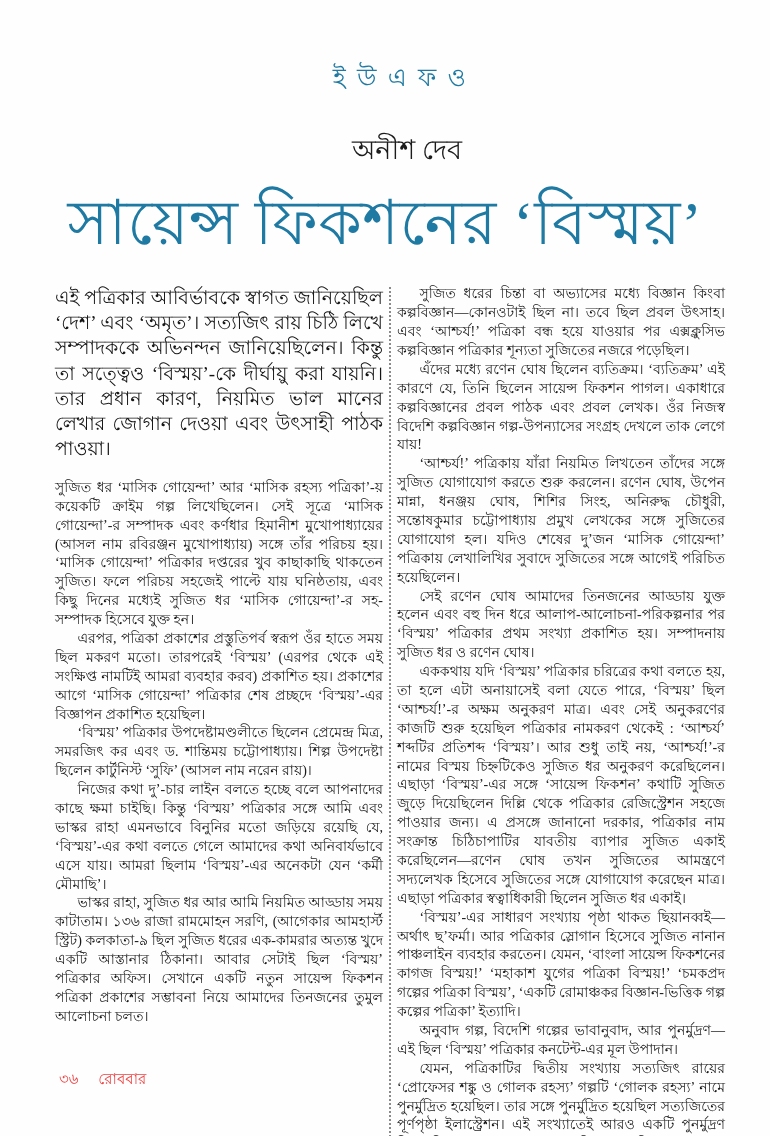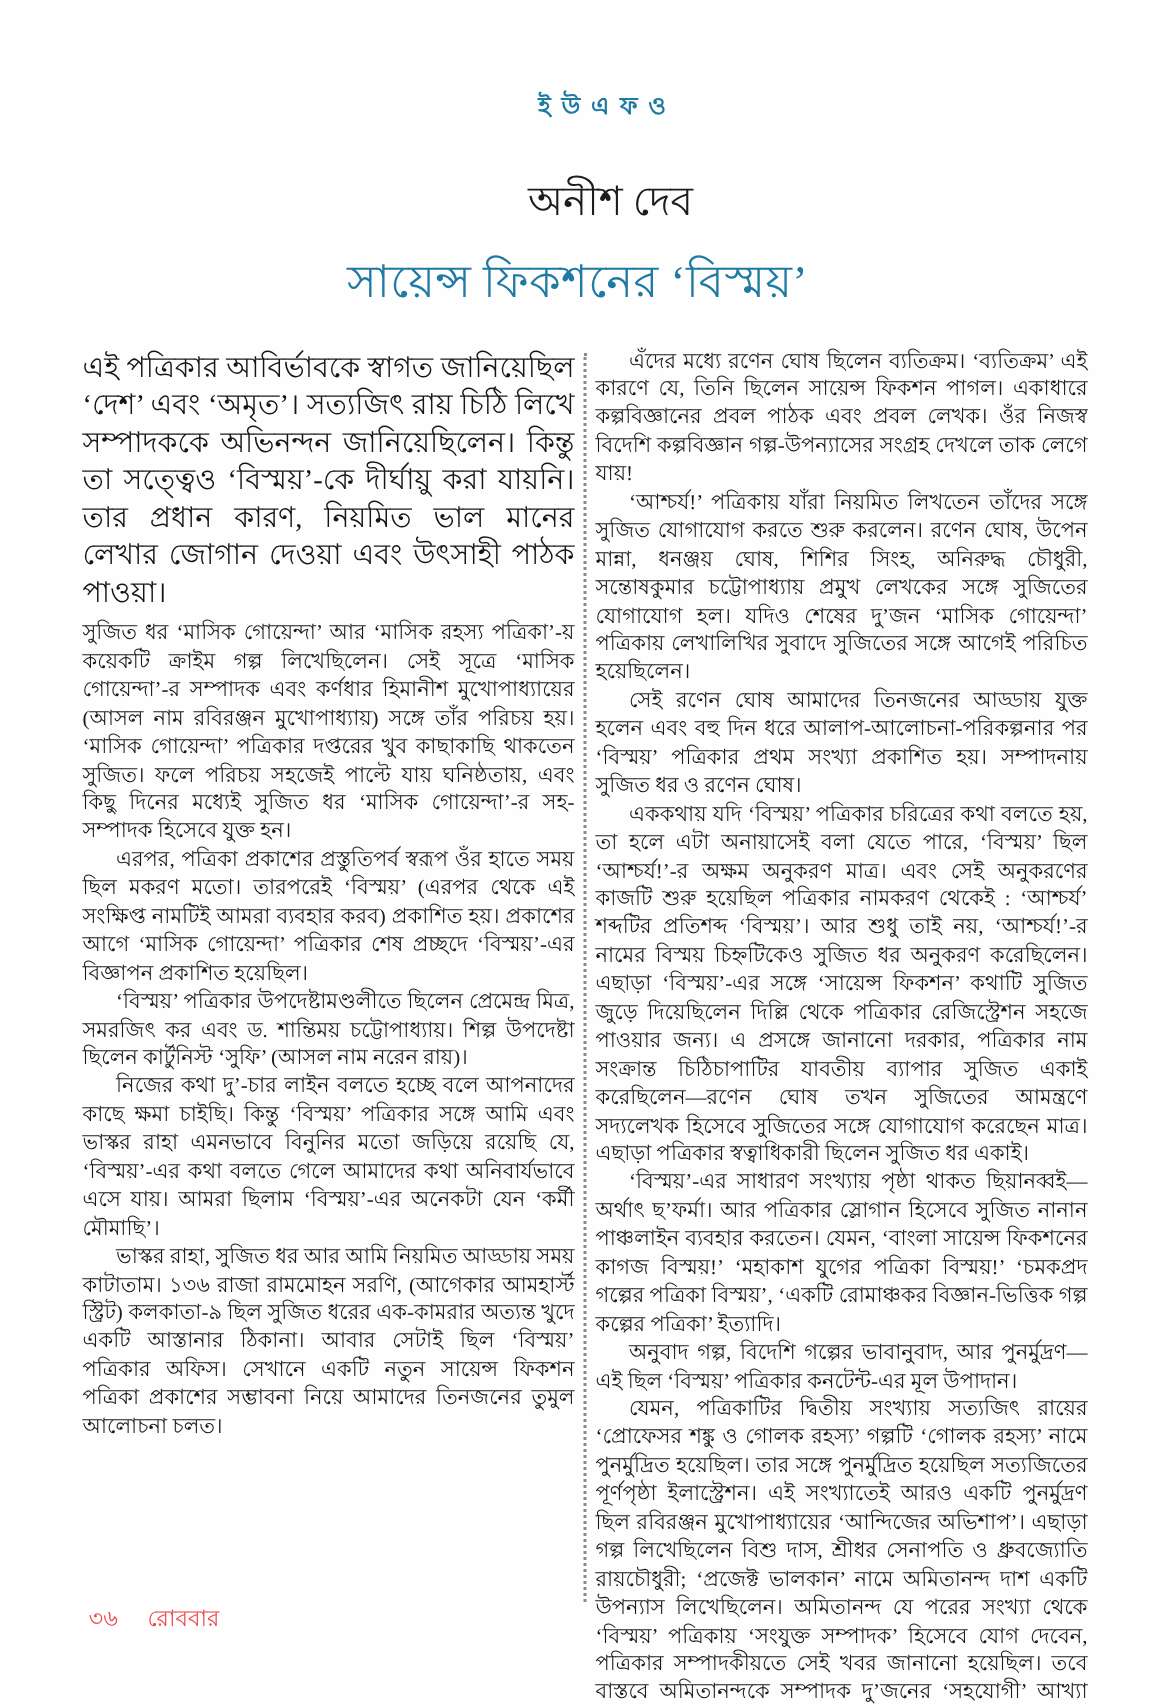--- a/index.html
+++ b/index.html
@@ -17,35 +17,35 @@
     color: #111;
     overflow: hidden;
     box-sizing: border-box;
   }
   
   .masthead {
     text-align: center;
   }
   .kicker {
     padding-top: 58px;
-    font-size: 16px;
-    font-weight: bold;
+    font-size: 25px;
+    font-weight: normal;
     letter-spacing: 0.45em;
     color: #1f7aa3;
     padding-left: 40px;
   }
   .author {
     margin-top: 28px;
     font-size: 27px;
     color: #1c1c1c;
     margin-left: 44px;
   }
   .title {
     margin: 14px 0 0 0;
-    font-size: 30px;
+    font-size: 62px;
     font-weight: normal;
     line-height: 1.15;
     color: #1f7aa3;
     letter-spacing: 0.01em;
   }
   
   .columns {
     display: flex;
     margin: 26px 47px 0 55px;
     align-items: stretch;
@@ -57,21 +57,21 @@
   }
   .divider {
     flex: 0 0 0px;
     border-left: 2px dotted #8a8a8a;
     margin: 2px 6px 90px 6px;
   }
   .lead {
     font-size: 19px;
     line-height: 1.32;
     color: #151515;
-    margin: 0 0 6px 0;
+    margin: 0 0 18px 0;
   }
   .body-text {
     font-size: 14px;
     line-height: 1.35;
     color: #191919;
   }
   .body-text p.para {
     margin: 0;
     text-indent: 1.6em;
   }
@@ -109,20 +109,21 @@
           <p class="para">‘বিস্ময়’ পত্রিকার উপদেষ্টামণ্ডলীতে ছিলেন প্রেমেন্দ্র মিত্র, সমরজিৎ কর এবং ড. শান্তিময় চট্টোপাধ্যায়। শিল্প উপদেষ্টা ছিলেন কার্টুনিস্ট ‘সুফি’ (আসল নাম নরেন রায়)।</p>
           <p class="para">নিজের কথা দু’-চার লাইন বলতে হচ্ছে বলে আপনাদের কাছে ক্ষমা চাইছি। কিন্তু ‘বিস্ময়’ পত্রিকার সঙ্গে আমি এবং ভাস্কর রাহা এমনভাবে বিনুনির মতো জড়িয়ে রয়েছি যে, ‘বিস্ময়’-এর কথা বলতে গেলে আমাদের কথা অনিবার্যভাবে এসে যায়। আমরা ছিলাম ‘বিস্ময়’-এর অনেকটা যেন ‘কর্মী মৌমাছি’।</p>
           <p class="para">ভাস্কর রাহা, সুজিত ধর আর আমি নিয়মিত আড্ডায় সময় কাটাতাম। ১৩৬ রাজা রামমোহন সরণি, (আগেকার আমহার্স্ট স্ট্রিট) কলকাতা-৯ ছিল সুজিত ধরের এক-কামরার অত্যন্ত খুদে একটি আস্তানার ঠিকানা। আবার সেটাই ছিল ‘বিস্ময়’ পত্রিকার অফিস। সেখানে একটি নতুন সায়েন্স ফিকশন পত্রিকা প্রকাশের সম্ভাবনা নিয়ে আমাদের তিনজনের তুমুল আলোচনা চলত।</p>
         </div>
     </section>
 
     <div class="divider"></div>
 
     <section class="col right">
       <div class="body-text">
+          <p class="para">সুজিত ধরের চিন্তা বা অভ্যাসের মধ্যে বিজ্ঞান কিংবা কল্পবিজ্ঞান—কোনওটাই ছিল না। তবে ছিল প্রবল উৎসাহ। এবং ‘আশ্চর্য!’ পত্রিকা বন্ধ হয়ে যাওয়ার পর এক্সক্লুসিভ কল্পবিজ্ঞান পত্রিকার শূন্যতা সুজিতের নজরে পড়েছিল।</p>
           <p class="para">এঁদের মধ্যে রণেন ঘোষ ছিলেন ব্যতিক্রম। ‘ব্যতিক্রম’ এই কারণে যে, তিনি ছিলেন সায়েন্স ফিকশন পাগল। একাধারে কল্পবিজ্ঞানের প্রবল পাঠক এবং প্রবল লেখক। ওঁর নিজস্ব বিদেশি কল্পবিজ্ঞান গল্প-উপন্যাসের সংগ্রহ দেখলে তাক লেগে যায়!</p>
           <p class="para">‘আশ্চর্য!’ পত্রিকায় যাঁরা নিয়মিত লিখতেন তাঁদের সঙ্গে সুজিত যোগাযোগ করতে শুরু করলেন। রণেন ঘোষ, উপেন মান্না, ধনঞ্জয় ঘোষ, শিশির সিংহ, অনিরুদ্ধ চৌধুরী, সন্তোষকুমার চট্টোপাধ্যায় প্রমুখ লেখকের সঙ্গে সুজিতের যোগাযোগ হল। যদিও শেষের দু’জন ‘মাসিক গোয়েন্দা’ পত্রিকায় লেখালিখির সুবাদে সুজিতের সঙ্গে আগেই পরিচিত হয়েছিলেন।</p>
           <p class="para">সেই রণেন ঘোষ আমাদের তিনজনের আড্ডায় যুক্ত হলেন এবং বহু দিন ধরে আলাপ-আলোচনা-পরিকল্পনার পর ‘বিস্ময়’ পত্রিকার প্রথম সংখ্যা প্রকাশিত হয়। সম্পাদনায় সুজিত ধর ও রণেন ঘোষ।</p>
           <p class="para">এককথায় যদি ‘বিস্ময়’ পত্রিকার চরিত্রের কথা বলতে হয়, তা হলে এটা অনায়াসেই বলা যেতে পারে, ‘বিস্ময়’ ছিল ‘আশ্চর্য!’-র অক্ষম অনুকরণ মাত্র। এবং সেই অনুকরণের কাজটি শুরু হয়েছিল পত্রিকার নামকরণ থেকেই : ‘আশ্চর্য’ শব্দটির প্রতিশব্দ ‘বিস্ময়’। আর শুধু তাই নয়, ‘আশ্চর্য!’-র নামের বিস্ময় চিহ্নটিকেও সুজিত ধর অনুকরণ করেছিলেন। এছাড়া ‘বিস্ময়’-এর সঙ্গে ‘সায়েন্স ফিকশন’ কথাটি সুজিত জুড়ে দিয়েছিলেন দিল্লি থেকে পত্রিকার রেজিস্ট্রেশন সহজে পাওয়ার জন্য। এ প্রসঙ্গে জানানো দরকার, পত্রিকার নাম সংক্রান্ত চিঠিচাপাটির যাবতীয় ব্যাপার সুজিত একাই করেছিলেন—রণেন ঘোষ তখন সুজিতের আমন্ত্রণে সদ্যলেখক হিসেবে সুজিতের সঙ্গে যোগাযোগ করেছেন মাত্র। এছাড়া পত্রিকার স্বত্বাধিকারী ছিলেন সুজিত ধর একাই।</p>
           <p class="para">‘বিস্ময়’-এর সাধারণ সংখ্যায় পৃষ্ঠা থাকত ছিয়ানব্বই—অর্থাৎ ছ’ফর্মা। আর পত্রিকার স্লোগান হিসেবে সুজিত নানান পাঞ্চলাইন ব্যবহার করতেন। যেমন, ‘বাংলা সায়েন্স ফিকশনের কাগজ বিস্ময়!’ ‘মহাকাশ যুগের পত্রিকা বিস্ময়!’ ‘চমকপ্রদ গল্পের পত্রিকা বিস্ময়’, ‘একটি রোমাঞ্চকর বিজ্ঞান-ভিত্তিক গল্প কল্পের পত্রিকা’ ইত্যাদি।</p>
           <p class="para">অনুবাদ গল্প, বিদেশি গল্পের ভাবানুবাদ, আর পুনর্মুদ্রণ—এই ছিল ‘বিস্ময়’ পত্রিকার কনটেন্ট-এর মূল উপাদান।</p>
           <p class="para">যেমন, পত্রিকাটির দ্বিতীয় সংখ্যায় সত্যজিৎ রায়ের ‘প্রোফেসর শঙ্কু ও গোলক রহস্য’ গল্পটি ‘গোলক রহস্য’ নামে পুনর্মুদ্রিত হয়েছিল। তার সঙ্গে পুনর্মুদ্রিত হয়েছিল সত্যজিতের পূর্ণপৃষ্ঠা ইলাস্ট্রেশন। এই সংখ্যাতেই আরও একটি পুনর্মুদ্রণ ছিল রবিরঞ্জন মুখোপাধ্যায়ের ‘আন্দিজের অভিশাপ’। এছাড়া গল্প লিখেছিলেন বিশু দাস, শ্রীধর সেনাপতি ও ধ্রুবজ্যোতি রায়চৌধুরী; ‘প্রজেক্ট ভালকান’ নামে অমিতানন্দ দাশ একটি উপন্যাস লিখেছিলেন। অমিতানন্দ যে পরের সংখ্যা থেকে ‘বিস্ময়’ পত্রিকায় ‘সংযুক্ত সম্পাদক’ হিসেবে যোগ দেবেন, পত্রিকার সম্পাদকীয়তে সেই খবর জানানো হয়েছিল। তবে বাস্তবে অমিতানন্দকে সম্পাদক দু’জনের ‘সহযোগী’ আখ্যা দেওয়া হয়েছিল।</p>
         </div>
     </section>
 

